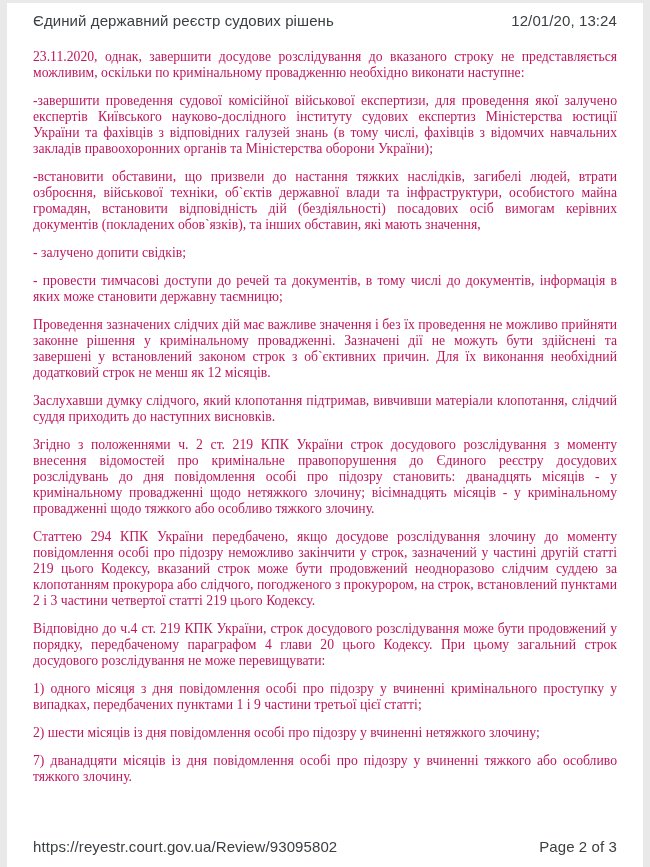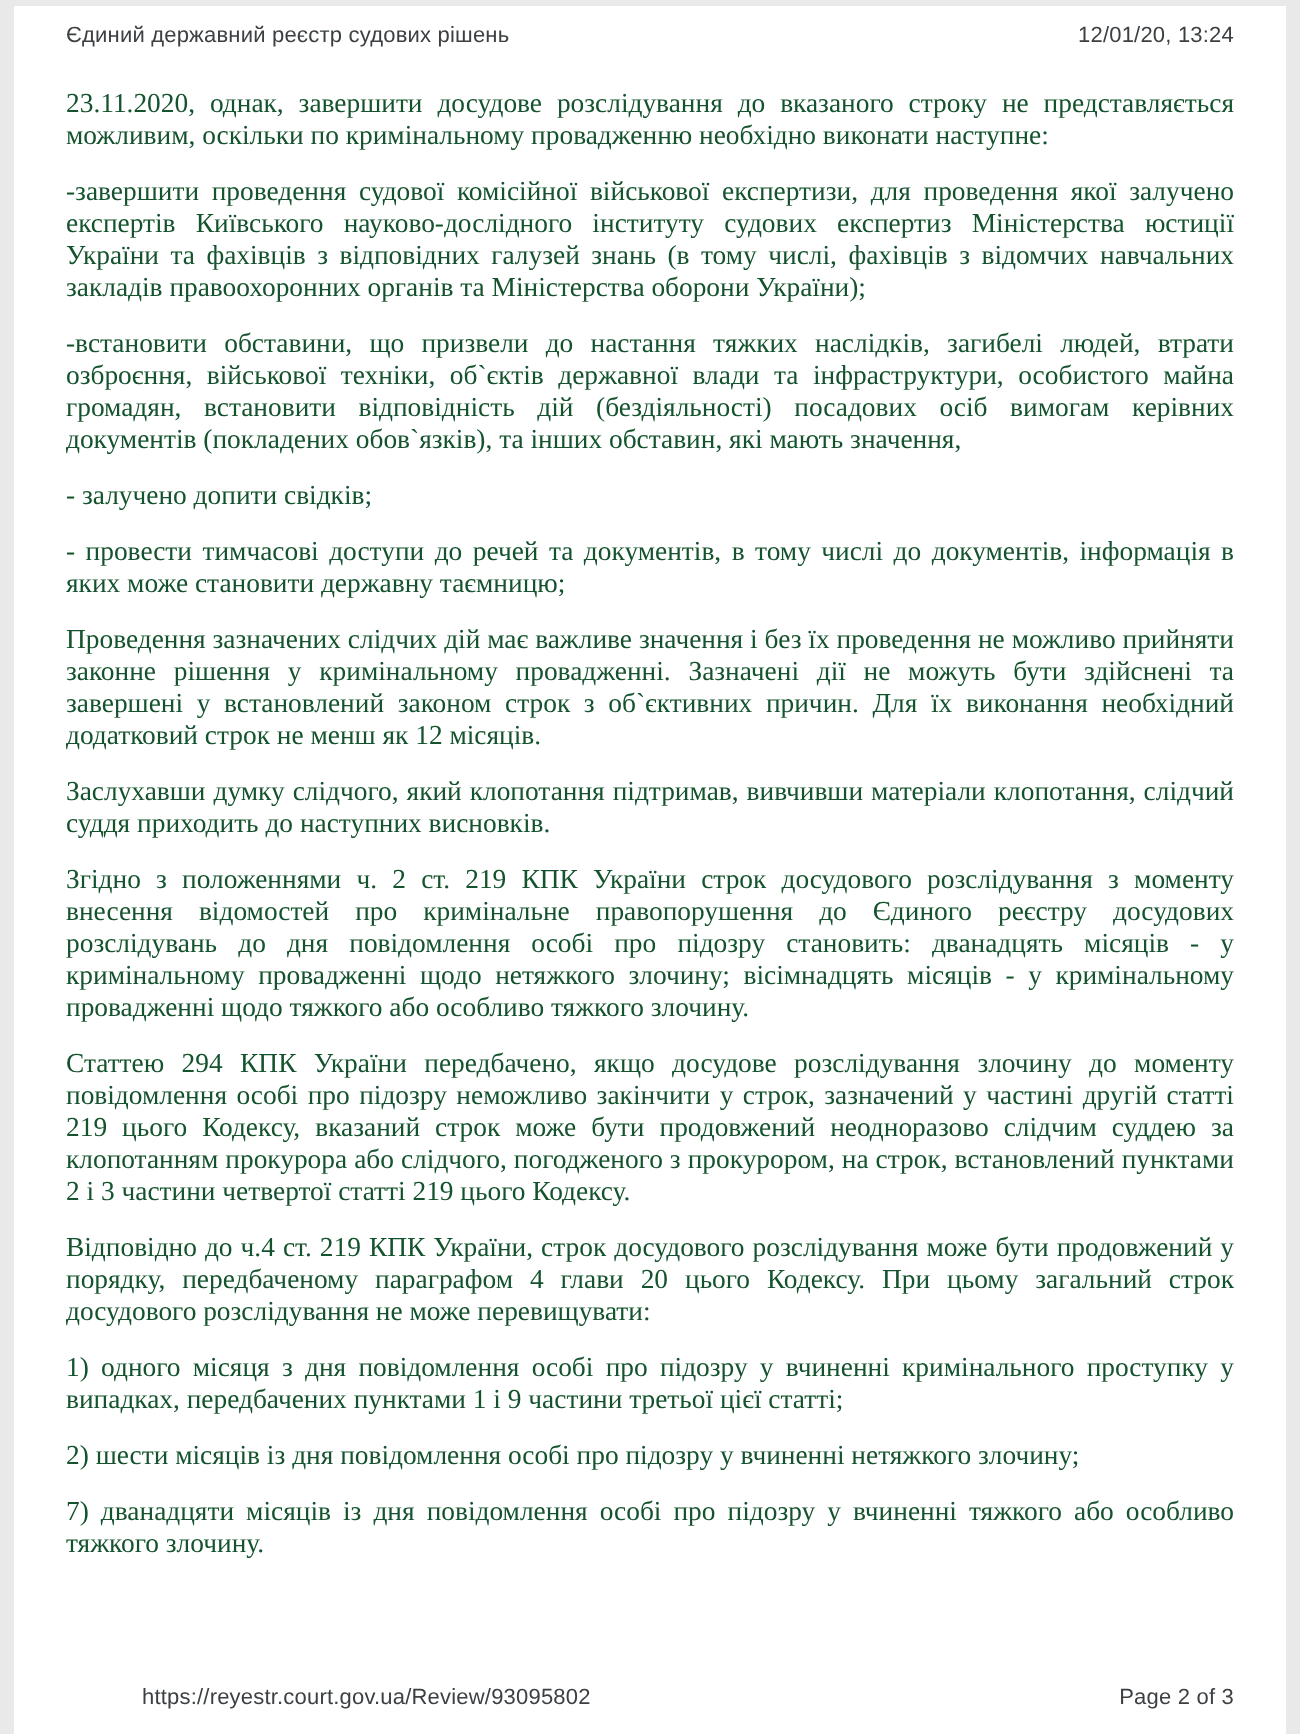--- a/index.html
+++ b/index.html
@@ -14,51 +14,50 @@
     position: absolute;
     left: 7px;
     top: 3px;
     width: 636px;
     height: 864px;
     background: #ffffff;
     box-sizing: border-box;
   }
   .chrome {
     font-family: "Liberation Sans", "DejaVu Sans", sans-serif;
-    font-size: 11px;
+    font-size: 15px;
     color: #3c4043;
     letter-spacing: 0.1px;
   }
   .header {
     display: flex;
     justify-content: space-between;
     align-items: flex-start;
     padding: 9px 26px 0 26px;
   }
   .doc {
     margin-top: 20px;
     padding: 0 26px;
     font-family: "Liberation Serif", "DejaVu Serif", serif;
     font-size: 13.7px;
     line-height: 16px;
-    color: #14532d;
+    color: #be185d;
     text-align: justify;
   }
   .doc p {
     margin: 0 0 12px 0;
   }
   .footer {
     position: absolute;
     left: 0;
     right: 0;
     bottom: 12px;
     display: flex;
     justify-content: space-between;
     padding: 0 26px;
-    margin-left: 38px;
   }
 </style>
 </head>
 <body>
 
 <div class="page">
 
   <div class="header chrome">
     <span>Єдиний державний реєстр судових рішень</span>
     <span>12/01/20, 13:24</span>

